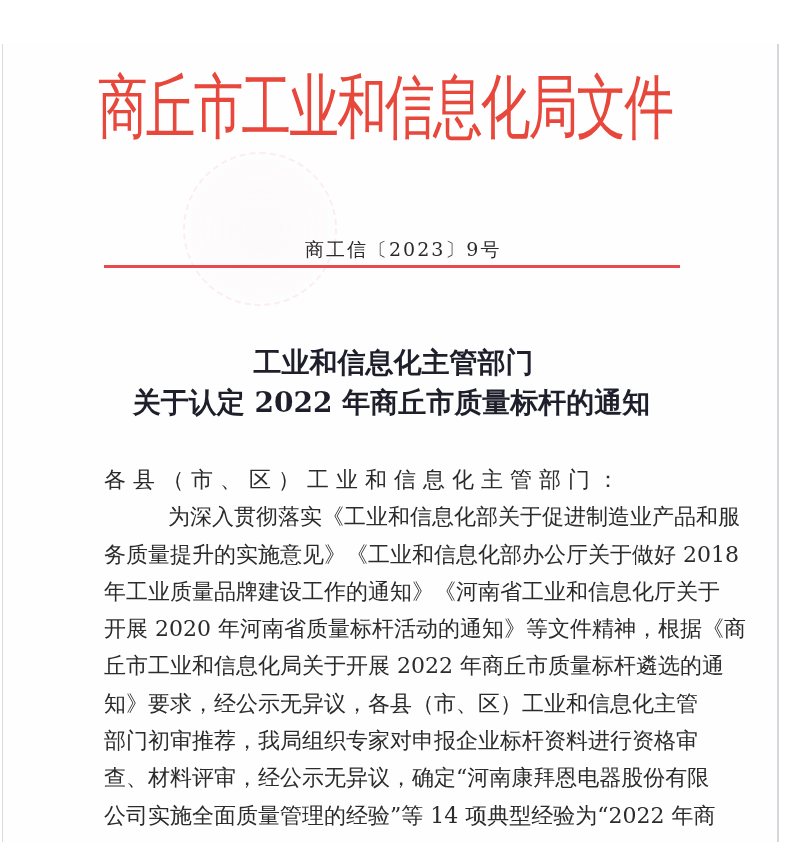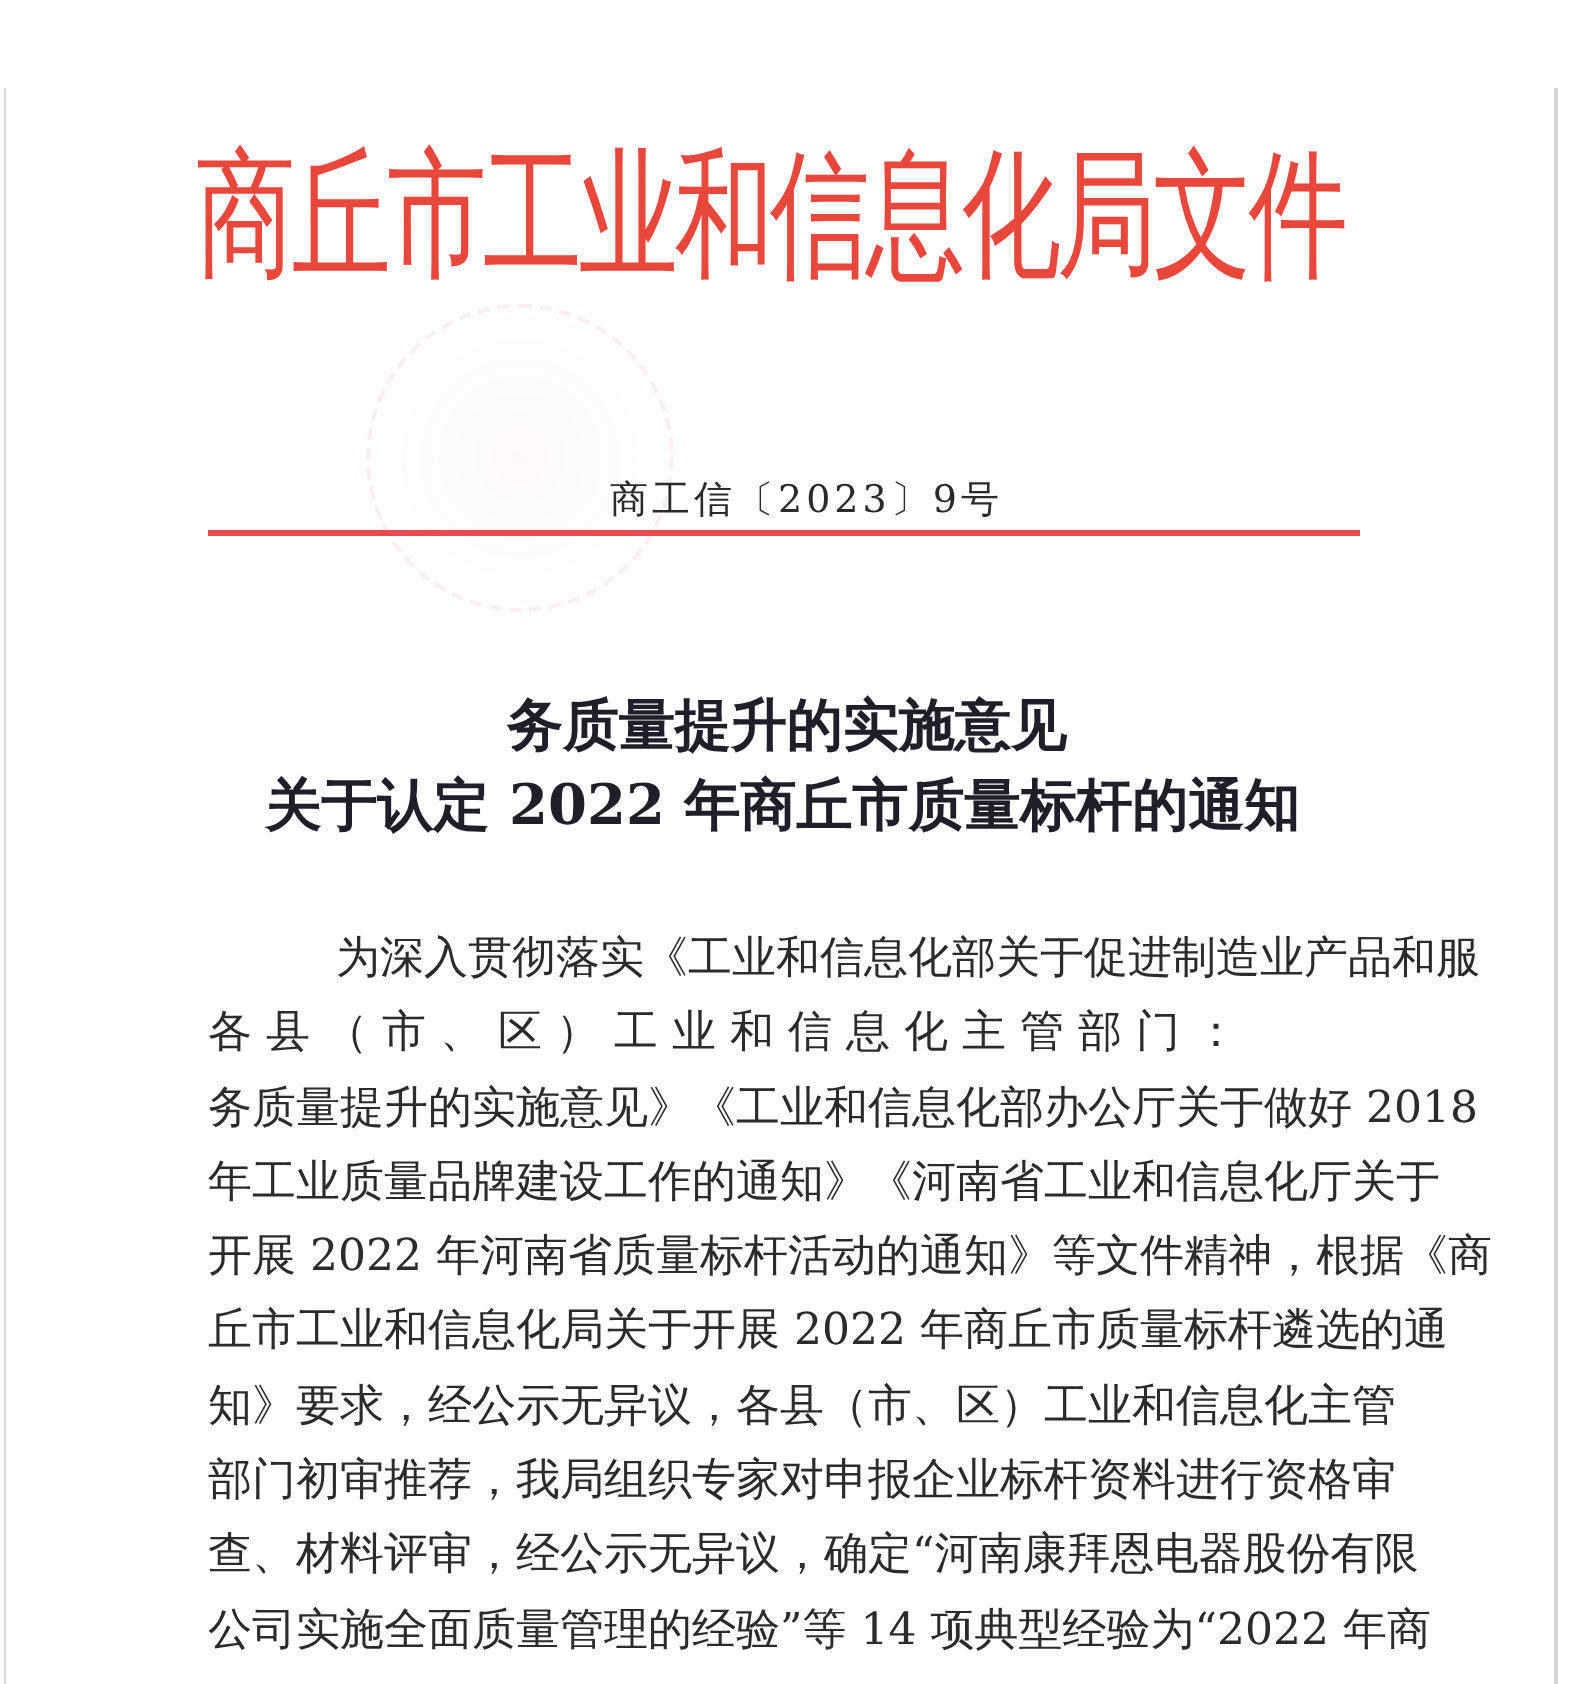--- a/index.html
+++ b/index.html
@@ -125,29 +125,29 @@
 <div class="page">
 
   <div class="seal-ghost"></div>
 
   <div class="header-title">商丘市工业和信息化局文件</div>
 
   <div class="doc-number">商工信〔2023〕9号</div>
 
   <div class="red-rule"></div>
 
-  <div class="notice-title l1">务质量提升的实施意见</div>
+  <div class="notice-title l1">工业和信息化主管部门</div>
   <div class="notice-title l2">关于认定 2022 年商丘市质量标杆的通知</div>
 
   <div class="body-block">
+    <div class="body-line salutation">各县（市、区）工业和信息化主管部门：</div>
     <div class="body-line indent">为深入贯彻落实《工业和信息化部关于促进制造业产品和服</div>
-    <div class="body-line salutation">各县（市、区）工业和信息化主管部门：</div>
     <div class="body-line">务质量提升的实施意见》《工业和信息化部办公厅关于做好 2018</div>
     <div class="body-line">年工业质量品牌建设工作的通知》《河南省工业和信息化厅关于</div>
-    <div class="body-line">开展 2022 年河南省质量标杆活动的通知》等文件精神，根据《商</div>
+    <div class="body-line">开展 2020 年河南省质量标杆活动的通知》等文件精神，根据《商</div>
     <div class="body-line">丘市工业和信息化局关于开展 2022 年商丘市质量标杆遴选的通</div>
     <div class="body-line">知》要求，经公示无异议，各县（市、区）工业和信息化主管</div>
     <div class="body-line">部门初审推荐，我局组织专家对申报企业标杆资料进行资格审</div>
     <div class="body-line">查、材料评审，经公示无异议，确定“河南康拜恩电器股份有限</div>
     <div class="body-line">公司实施全面质量管理的经验”等 14 项典型经验为“2022 年商</div>
   </div>
 
   <div class="page-number">— 1 —</div>
 
 </div>

